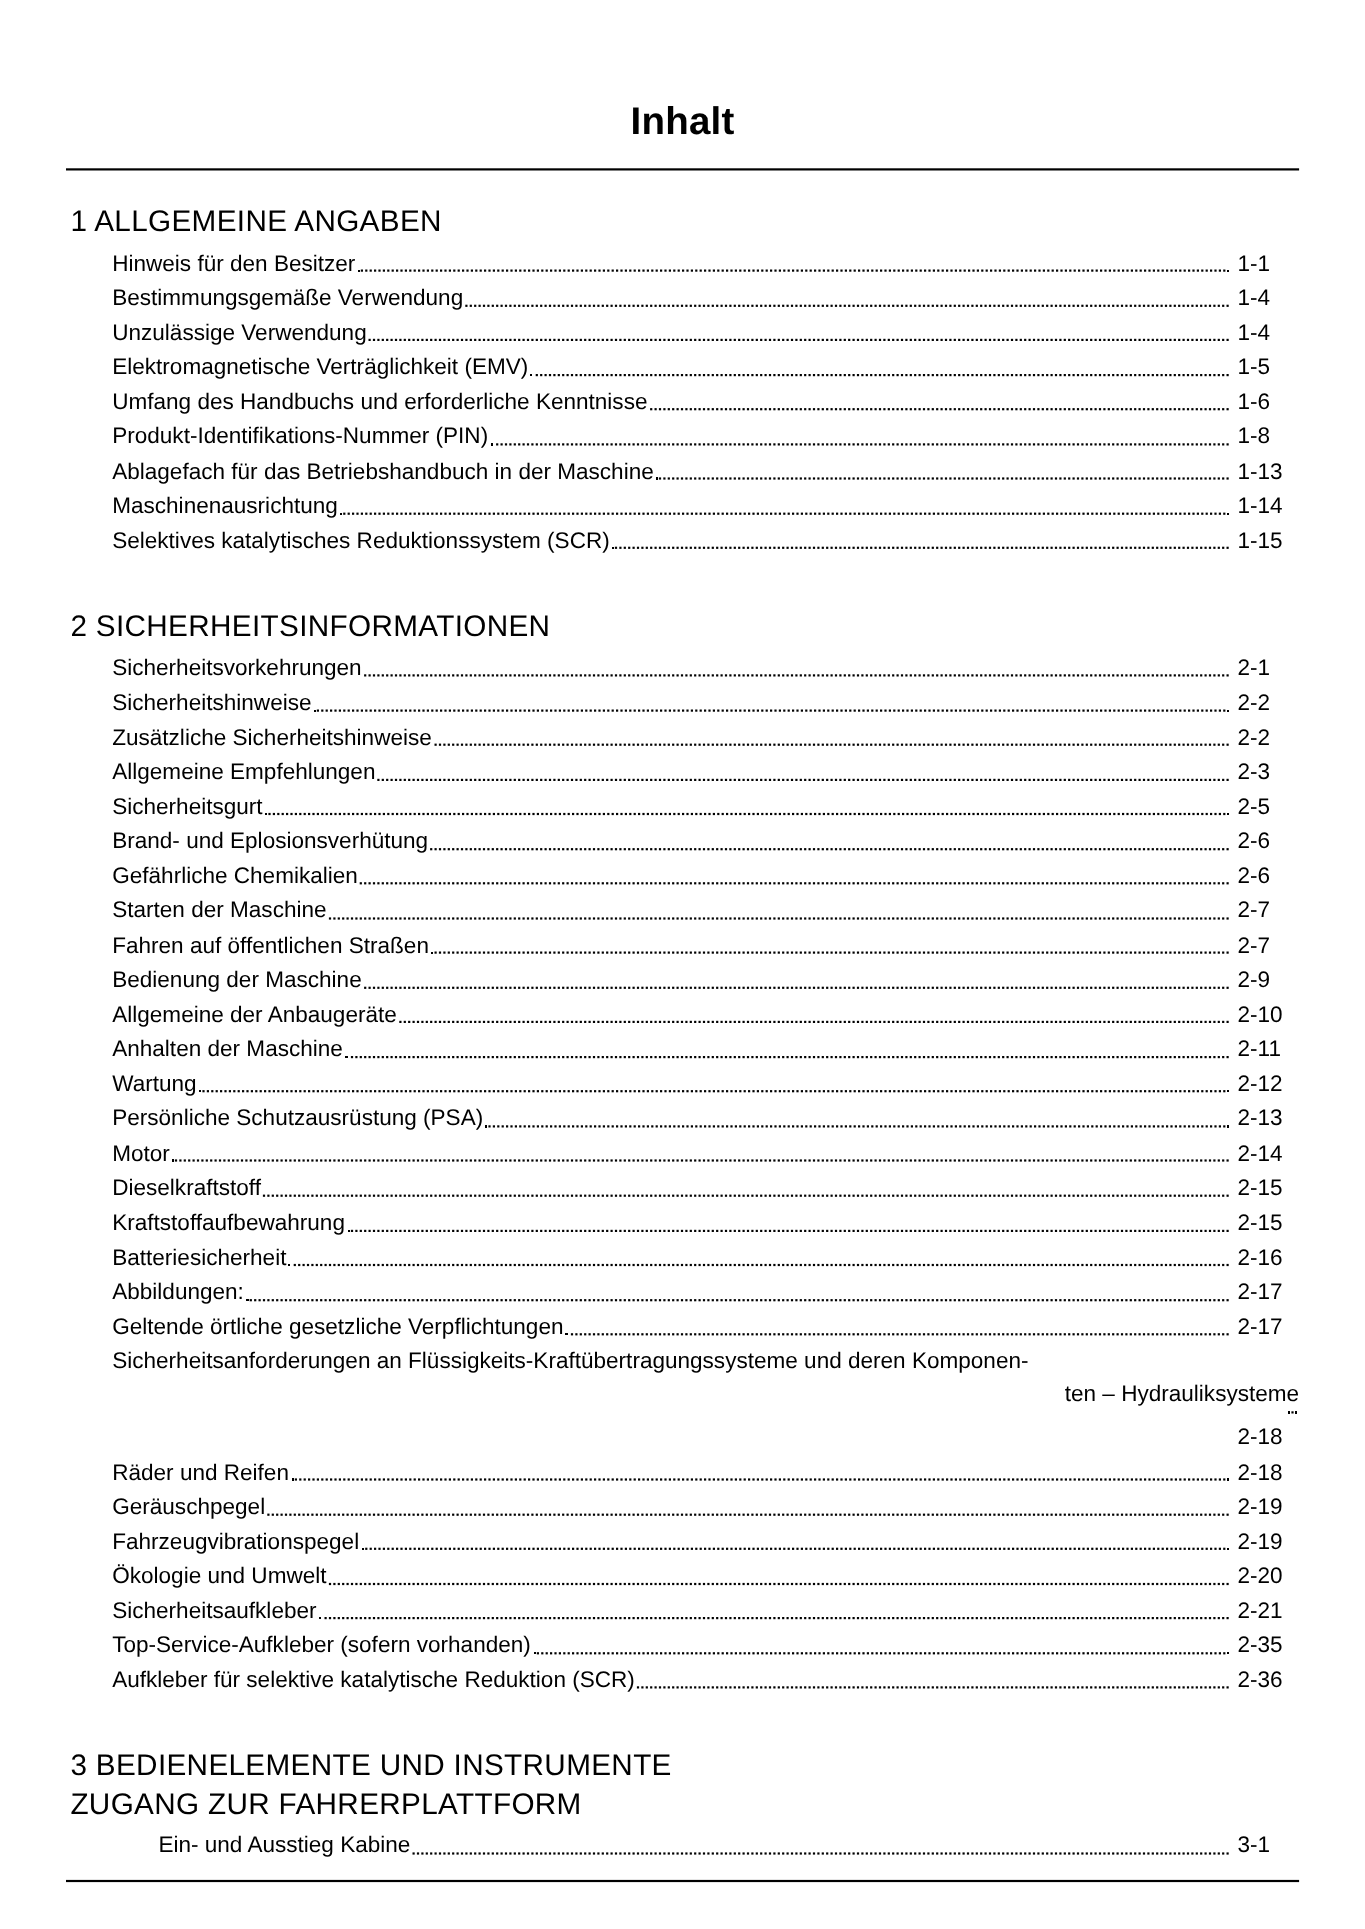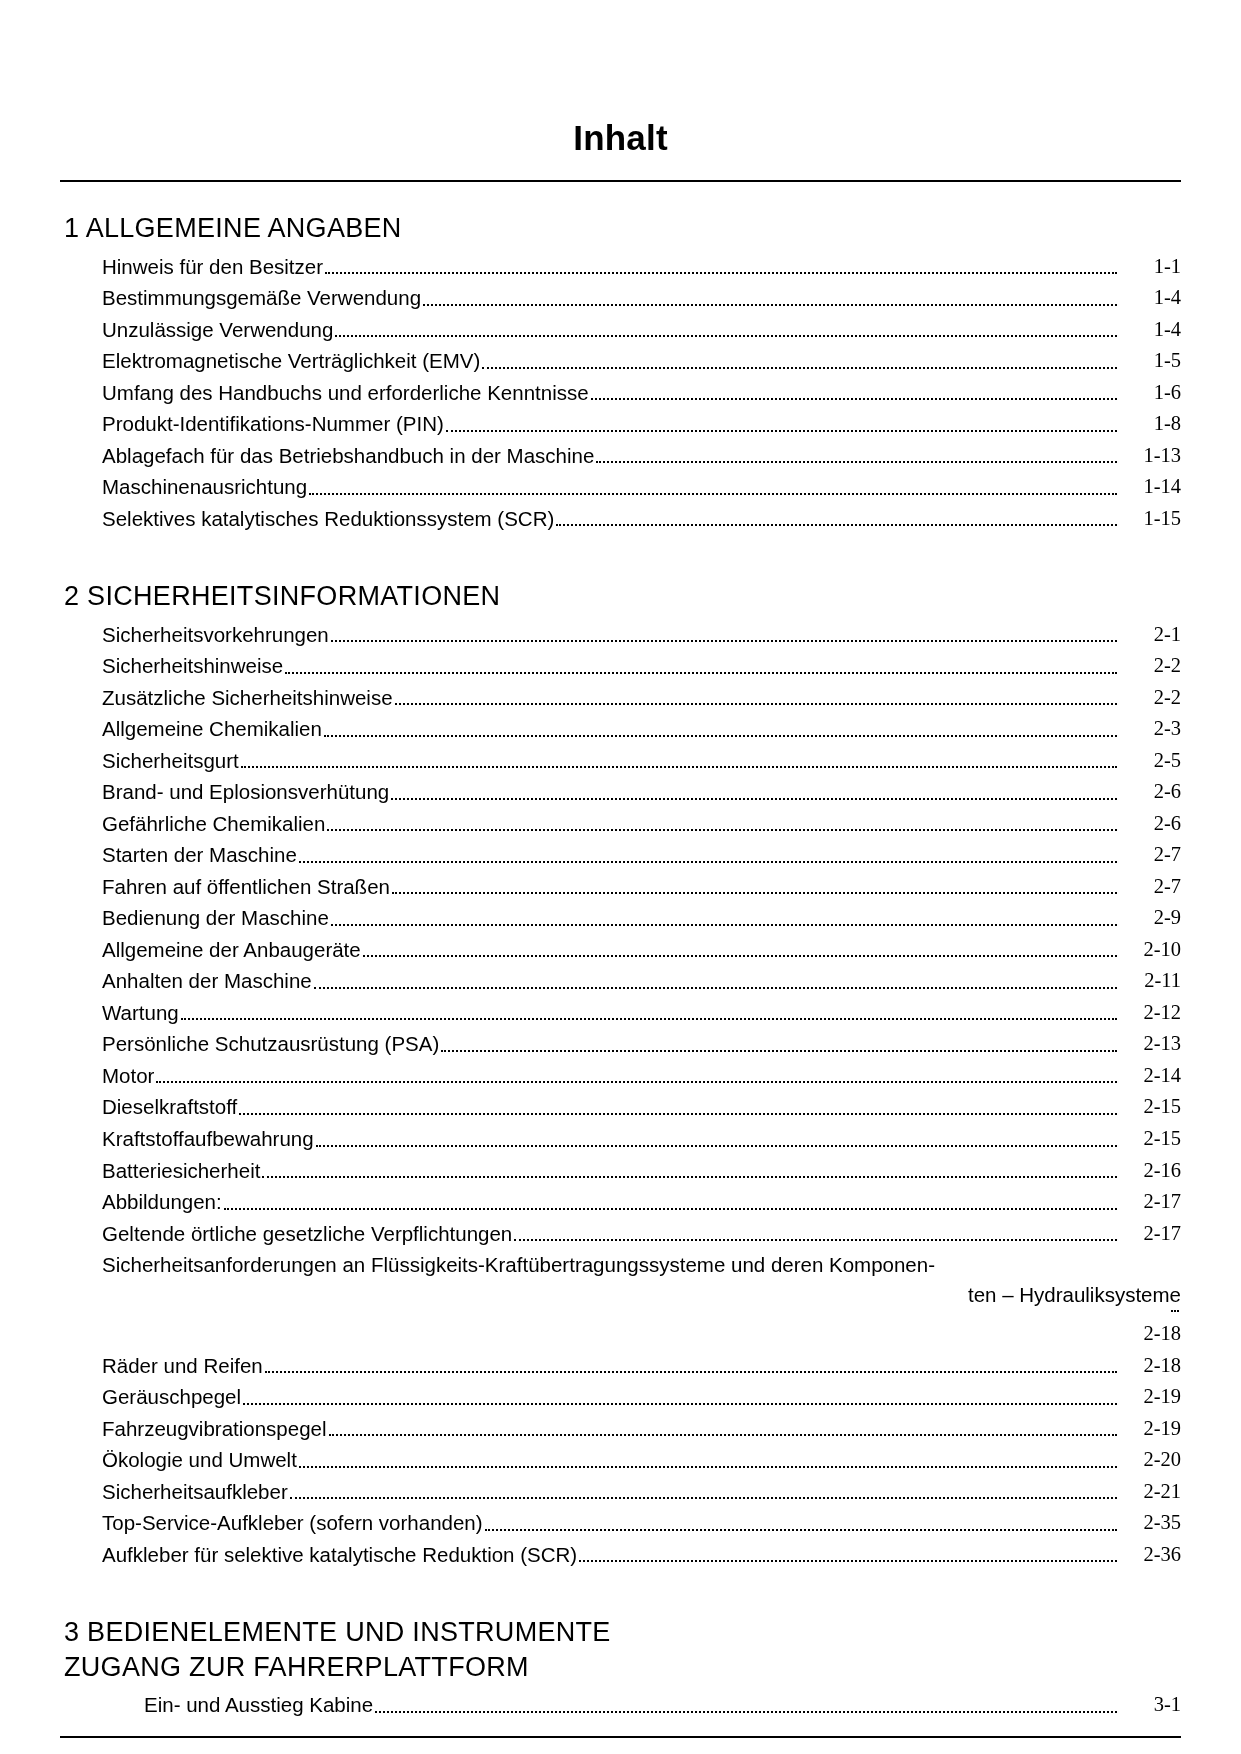--- a/index.html
+++ b/index.html
@@ -20,21 +20,21 @@
     height: 1754px;
     box-sizing: border-box;
     padding: 0 60px;
   }
   .doc-title {
     text-align: center;
     font-size: 35px;
     font-weight: bold;
     letter-spacing: 0.2px;
     margin: 0;
-    padding-top: 118px;
+    padding-top: 91px;
   }
   .rule-top {
     border-top: 2.2px solid #000;
     margin-top: 22px;
   }
   .rule-bottom {
     border-top: 2.2px solid #000;
     margin-top: 16px;
   }
   .toc {
@@ -77,24 +77,22 @@
   }
   .entry .leader {
     flex: 1 1 auto;
     min-width: 8px;
     border-bottom: 2.2px dotted #000;
     margin: 0 2px 7px 2px;
     height: 1px;
   }
   .entry .page-no {
     flex: 0 0 auto;
-    text-align: right;
     min-width: 56px;
     padding-left: 6px;
-    font-family: Liberation Serif, serif;
   }
   .entry.wrap {
     display: block;
     padding-left: 42px;
   }
   .entry.wrap .wrapline1 {
     display: block;
   }
   .entry.wrap .wrapline2 {
     display: flex;
@@ -178,21 +176,21 @@
           <span class="label">Sicherheitshinweise</span>
           <span class="leader"></span>
           <span class="page-no">2-2</span>
         </li>
         <li class="entry">
           <span class="label">Zusätzliche Sicherheitshinweise</span>
           <span class="leader"></span>
           <span class="page-no">2-2</span>
         </li>
         <li class="entry">
-          <span class="label">Allgemeine Chemikalien</span>
+          <span class="label">Allgemeine Empfehlungen</span>
           <span class="leader"></span>
           <span class="page-no">2-3</span>
         </li>
         <li class="entry">
           <span class="label">Sicherheitsgurt</span>
           <span class="leader"></span>
           <span class="page-no">2-5</span>
         </li>
         <li class="entry">
           <span class="label">Brand- und Eplosionsverhütung</span>

